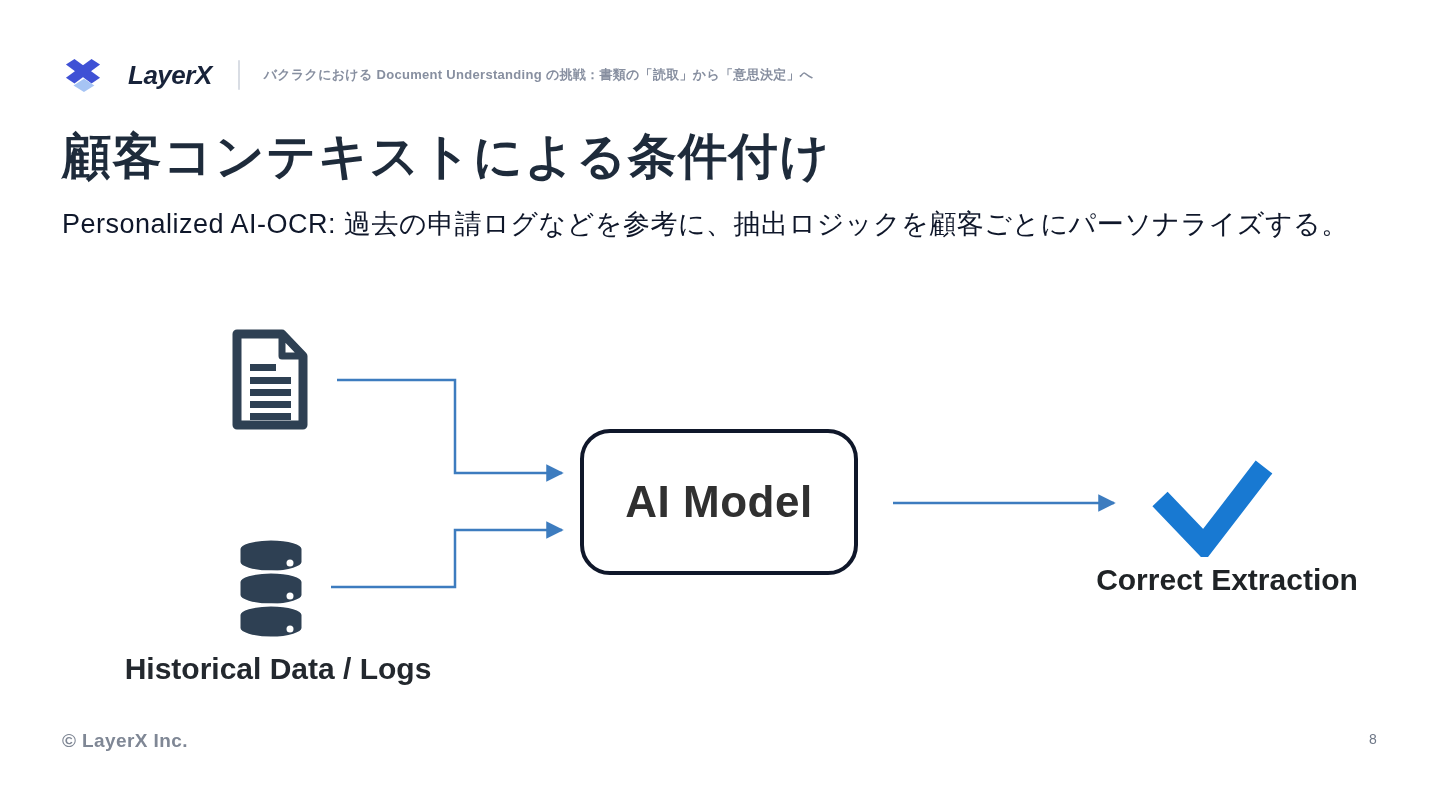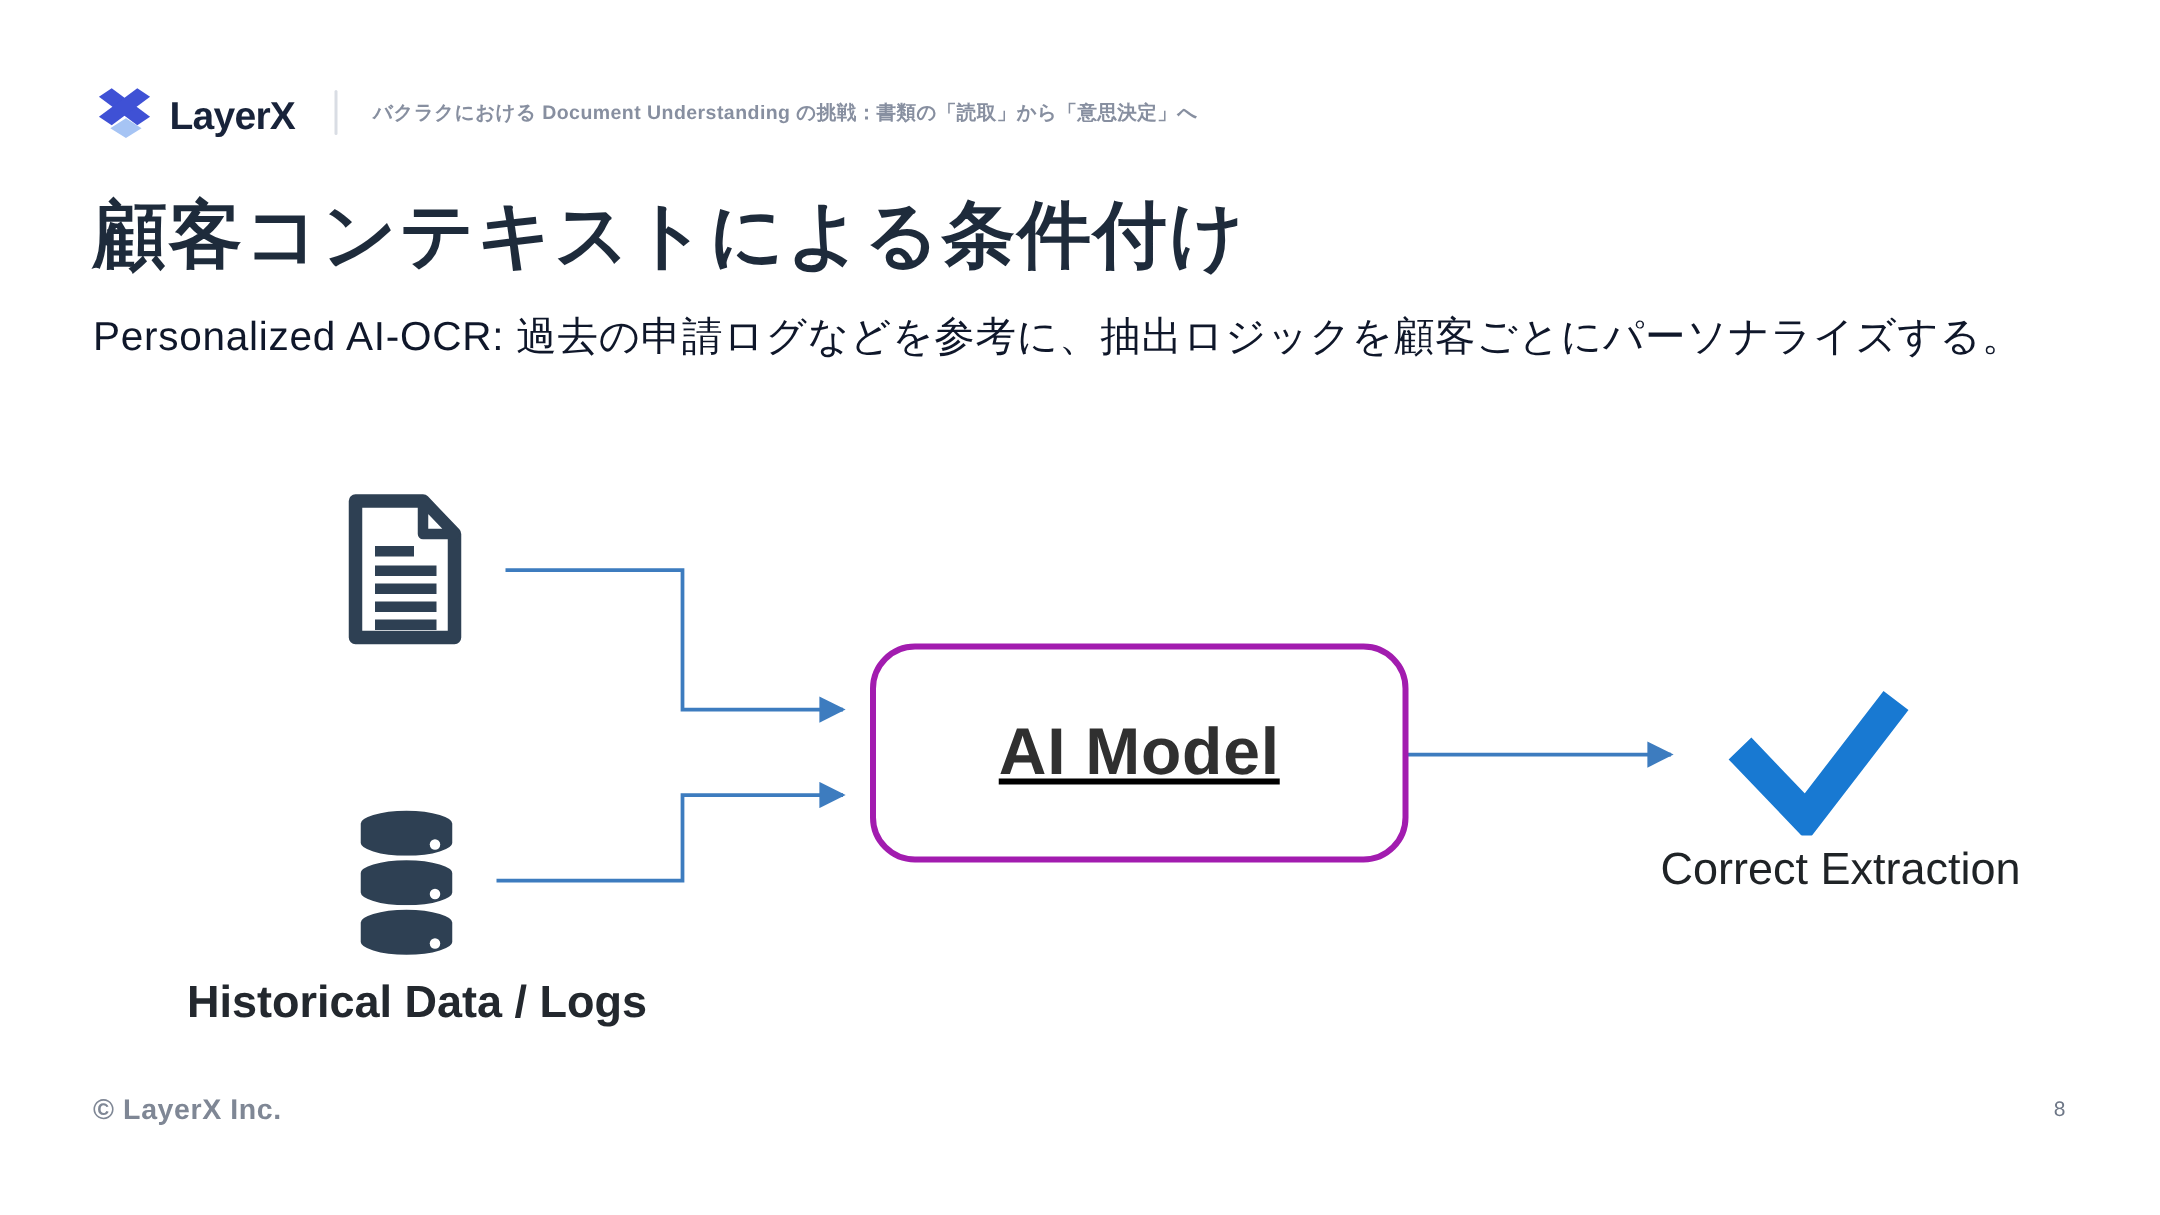--- a/index.html
+++ b/index.html
@@ -10,21 +10,21 @@
     background: #ffffff;
     font-family: "Liberation Sans", "DejaVu Sans", sans-serif;
     overflow: hidden;
   }
 
   
   .header {
     position: absolute; left: 62px; top: 56px; height: 38px;
     display: flex; align-items: center;
   }
-  .logo { display: flex; align-items: flex-end; gap: 9px; }
+  .logo { display: flex; align-items: center; gap: 24px; font-style: italic; }
   .logo-word {
     font-size: 26px; font-weight: 700; color: #18233a;
     letter-spacing: -0.5px;
   }
   .header-divider {
     width: 2px; height: 30px; background: #d9dde4;
     margin: 0 24px 0 26px; border-radius: 1px;
   }
   .header-sub {
     font-size: 13px; font-weight: 600; color: #878fa0;
@@ -47,29 +47,29 @@
   .diagram { position: absolute; left: 0; top: 0; width: 1440px; height: 810px; }
   .connectors { position: absolute; left: 0; top: 0; }
   .doc-icon  { position: absolute; left: 230px; top: 328px; }
   .db-icon   { position: absolute; left: 231px; top: 537px; }
   .hist-label {
     position: absolute; left: 88px; top: 652px; width: 380px;
     text-align: center; font-size: 30px; font-weight: 600; color: #23282e;
     white-space: nowrap;
   }
   .ai-box {
-    position: absolute; left: 580px; top: 429px; width: 359px; height: 146px;
-    background: #ffffff; border: 4px solid #a21caf; border-radius: 30px;
-    display: flex; align-items: center; justify-content: center; text-decoration: underline;
+    position: absolute; left: 580px; top: 429px; width: 278px; height: 146px;
+    background: #ffffff; border: 4px solid #0f172a; border-radius: 30px;
+    display: flex; align-items: center; justify-content: center;
   }
   .ai-label { font-size: 44px; font-weight: 600; color: #303030; letter-spacing: 0.5px; }
   .check-icon { position: absolute; left: 1150px; top: 455px; }
   .result-label {
     position: absolute; left: 1052px; top: 563px; width: 350px;
-    text-align: center; font-size: 30px; font-weight: 400; color: #1f2326;
+    text-align: center; font-size: 30px; font-weight: 700; color: #1f2326;
     white-space: nowrap;
   }
 
   
   .footer-copy {
     position: absolute; left: 62px; top: 730px;
     font-size: 19px; font-weight: 700; color: #7f8795; letter-spacing: 0.4px;
   }
   .footer-page {
     position: absolute; left: 1360px; top: 731px; width: 26px;

